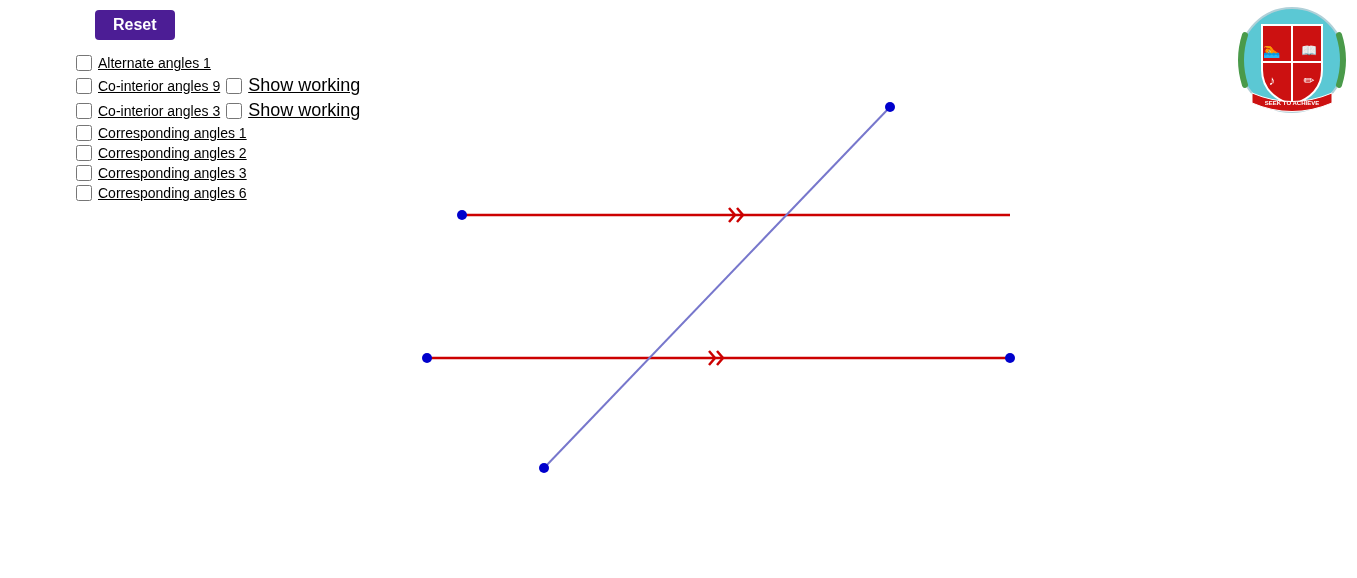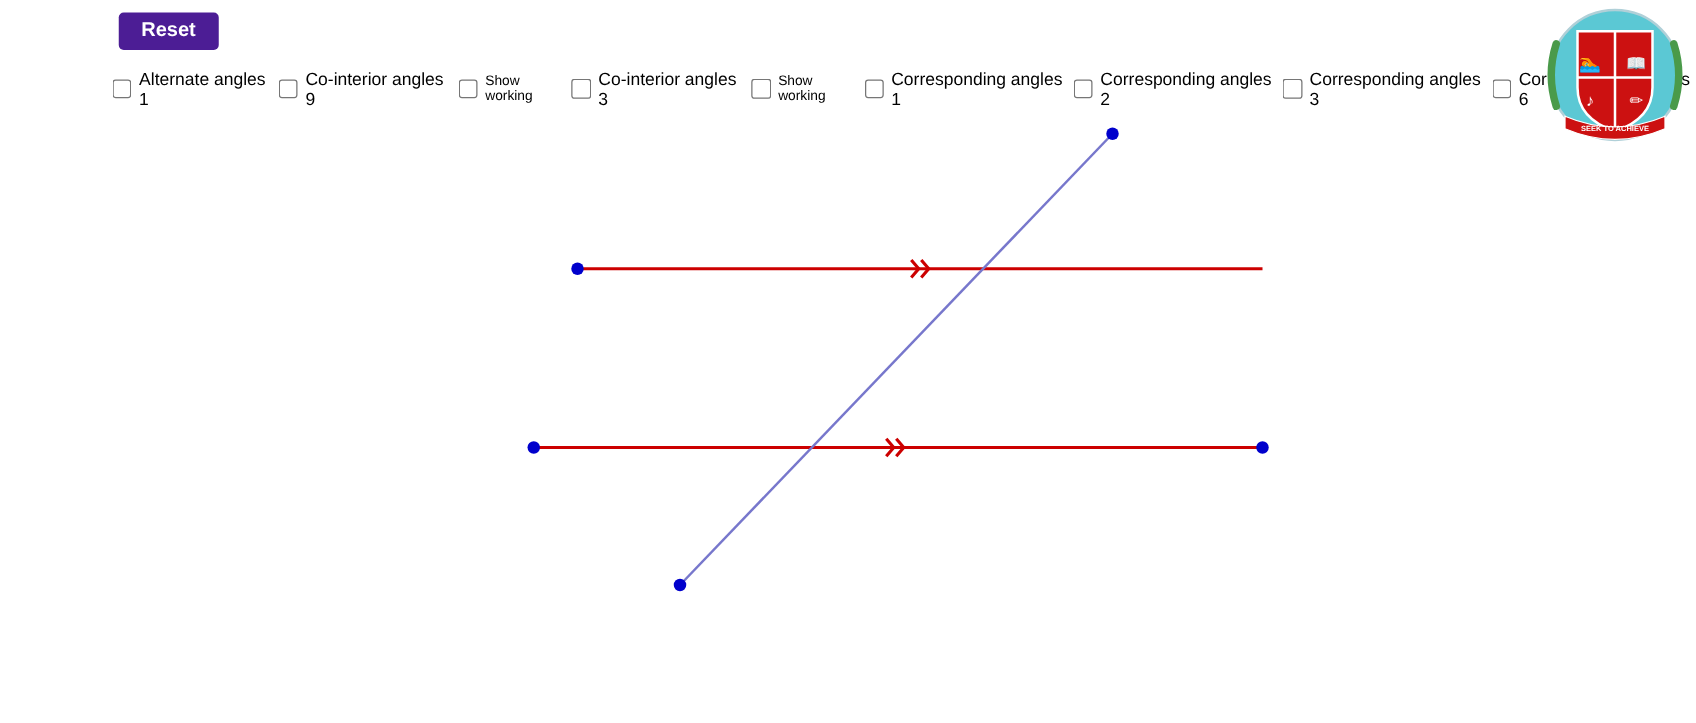--- a/index.html
+++ b/index.html
@@ -15,23 +15,25 @@
       padding: 6px 18px;
       font-size: 16px;
       font-weight: bold;
       border-radius: 4px;
       cursor: pointer;
     }
 
     .checkbox-list {
       position: absolute;
       top: 55px;
-      left: 90px;
+      left: 76px;
       display: flex;
+      flex-direction: column;
       gap: 4px;
+      text-decoration: underline;
     }
 
     .checkbox-row {
       display: flex;
       align-items: center;
       gap: 6px;
       font-size: 14px;
     }
 
     .checkbox-row input[type="checkbox"] {
@@ -45,21 +47,21 @@
       align-items: center;
       gap: 6px;
     }
 
     .show-working-row input[type="checkbox"] {
       width: 16px;
       height: 16px;
     }
 
     .show-working-label {
-      font-size: 11px;
+      font-size: 18px;
     }
 
     #geometry-canvas {
       position: absolute;
       top: 0;
       left: 0;
       width: 1357px;
       height: 578px;
     }
 

